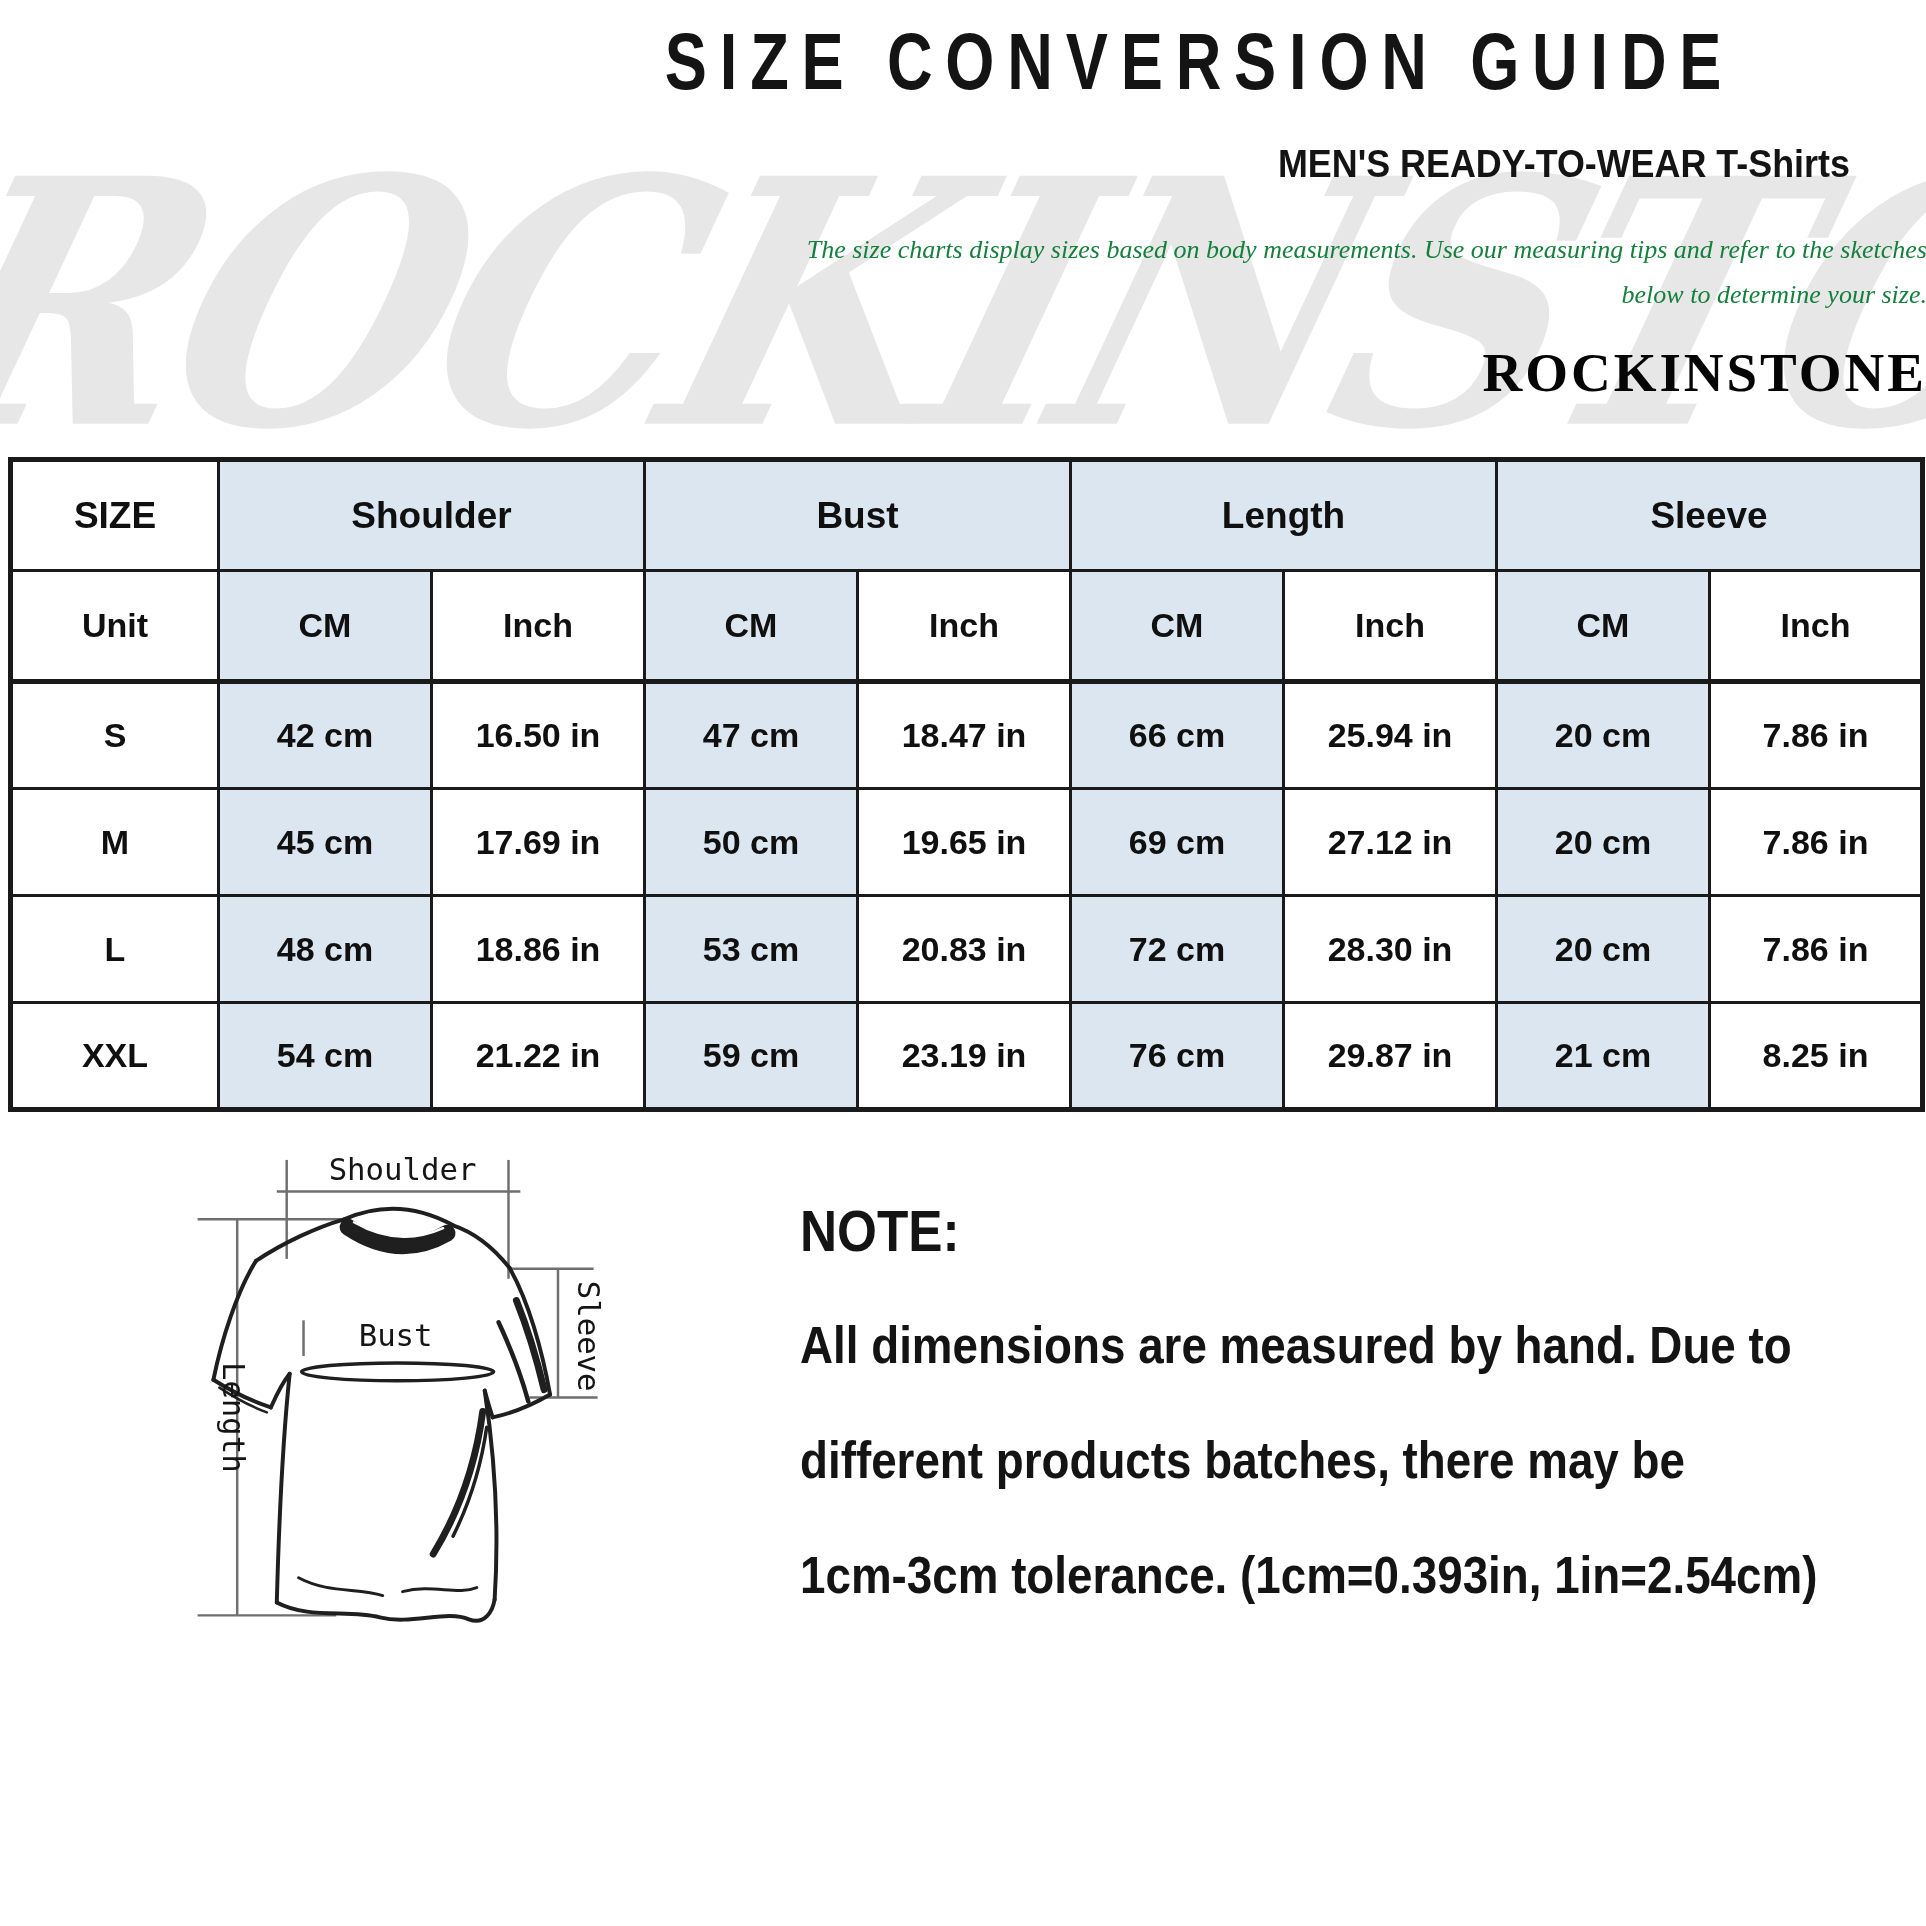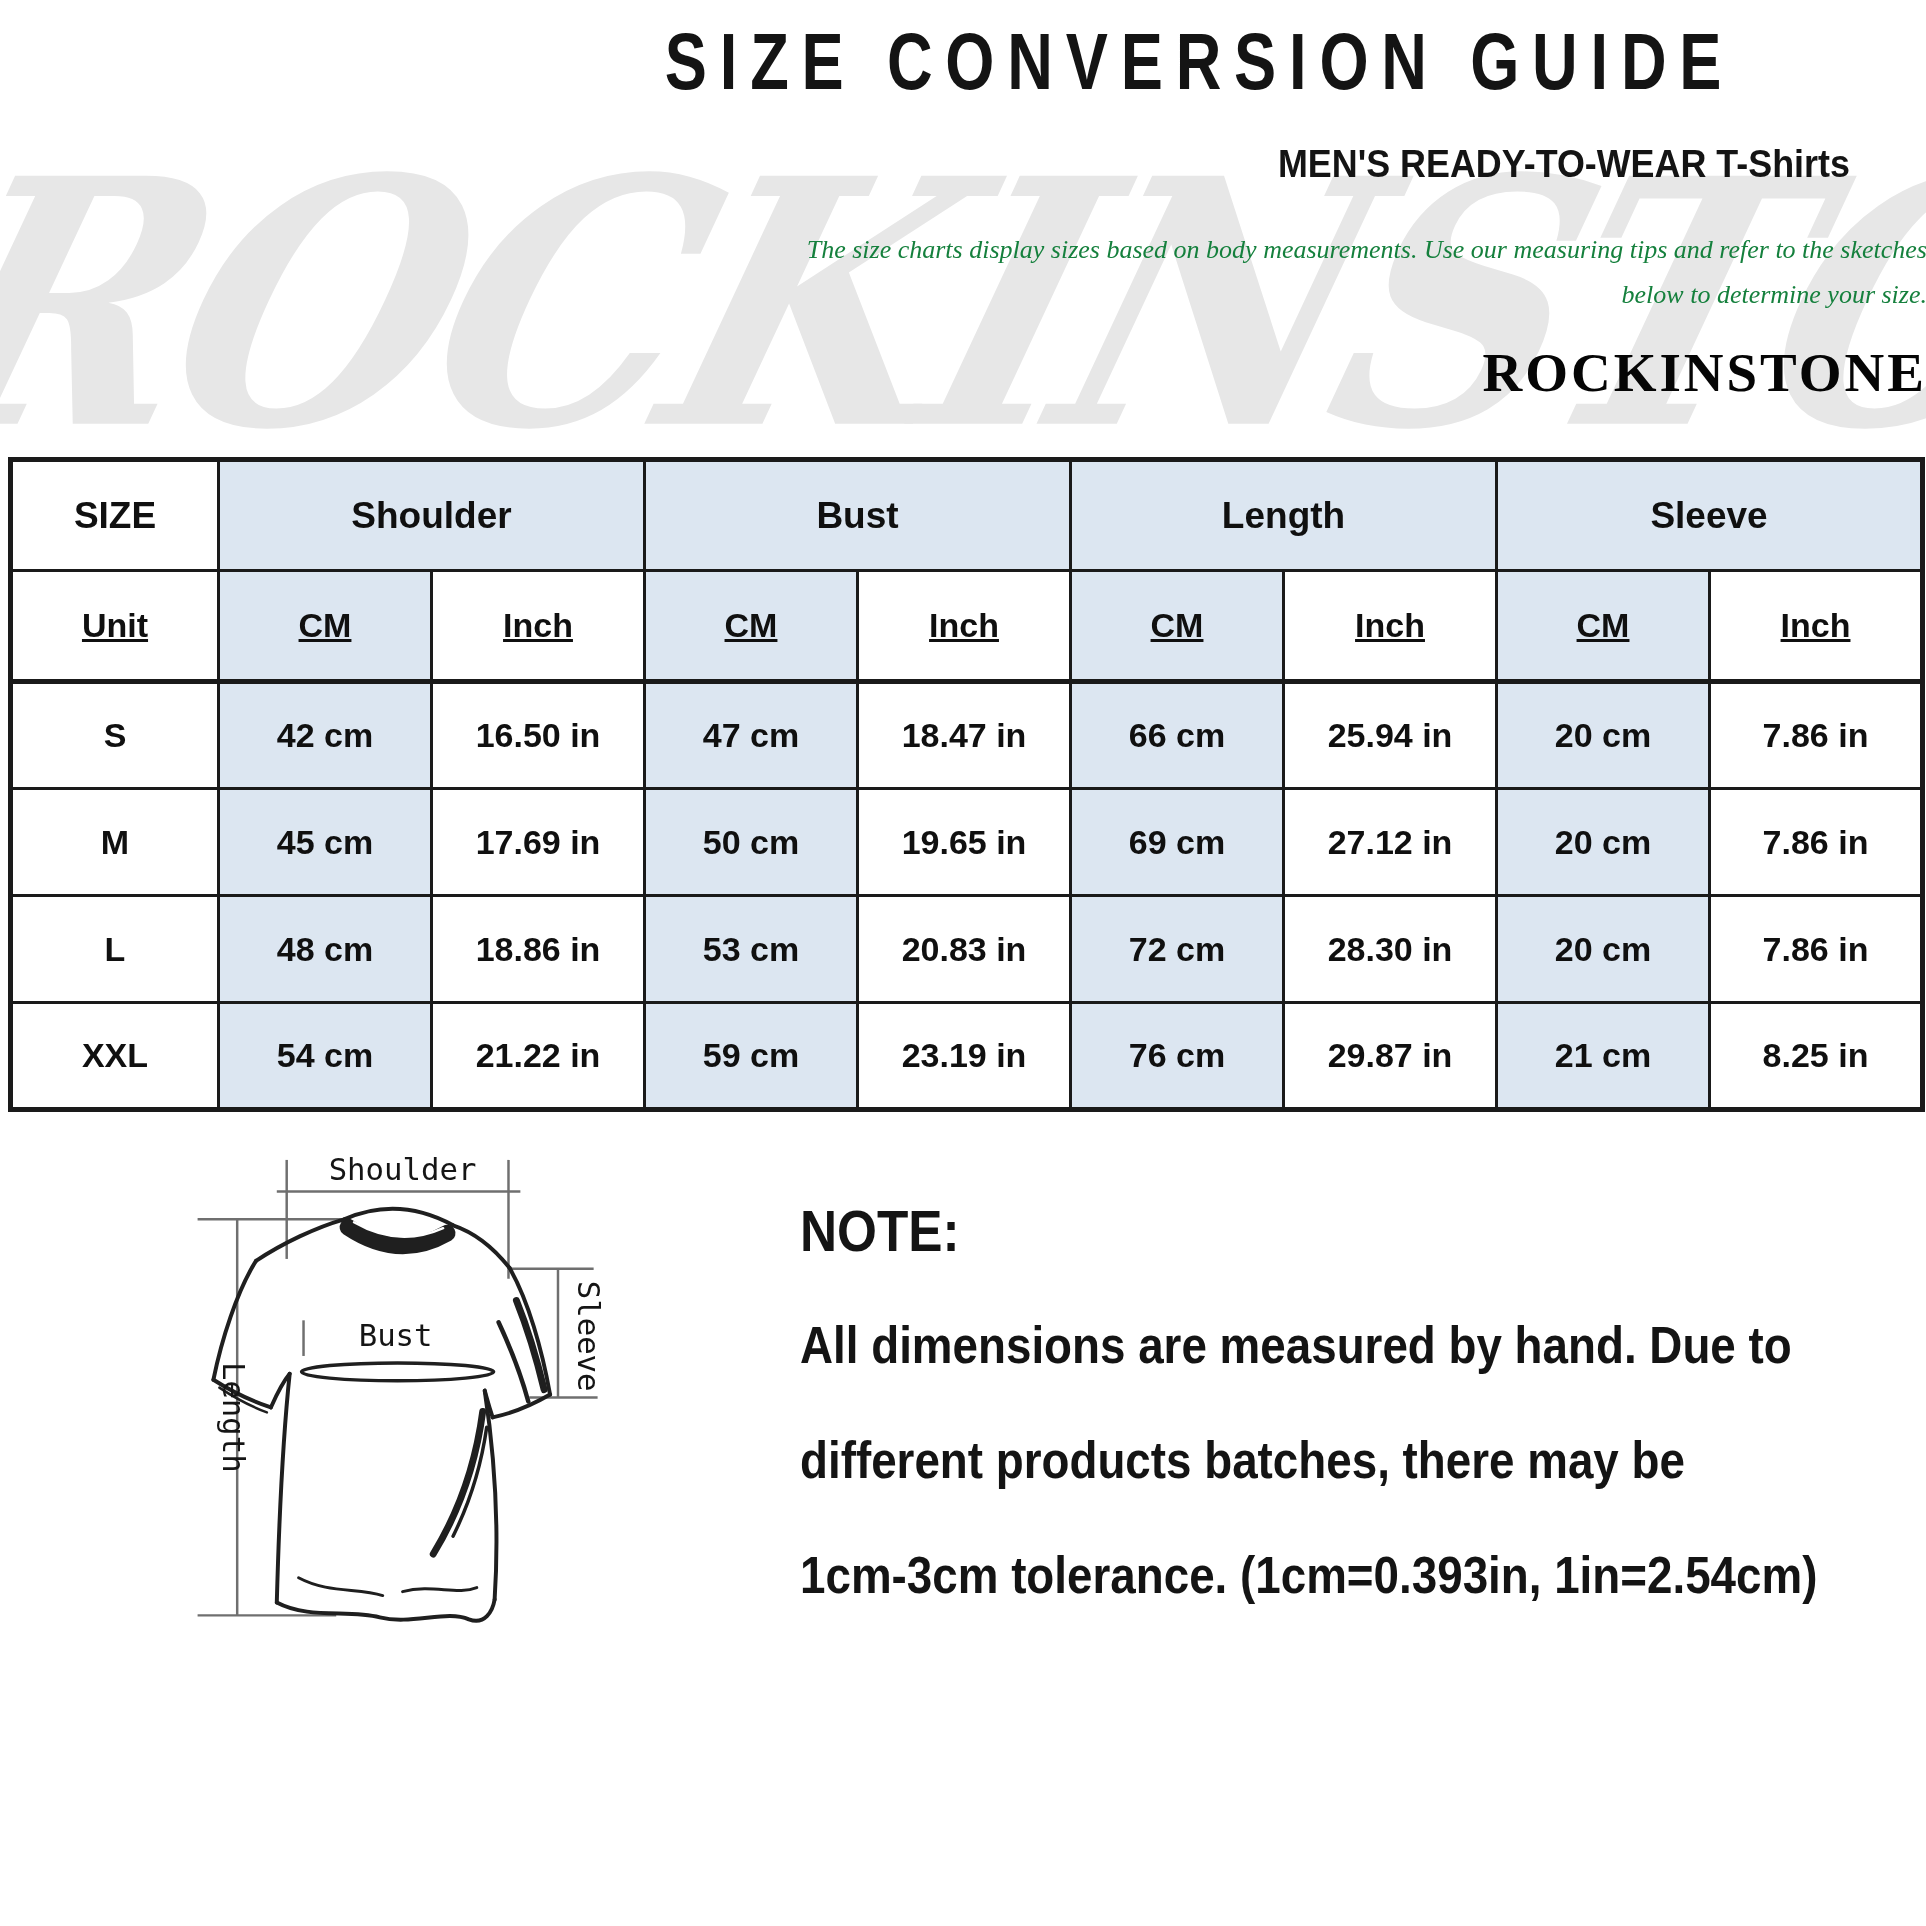--- a/index.html
+++ b/index.html
@@ -51,21 +51,21 @@
   }
   .size-table th, .size-table td {
     border:3px solid #1a1a1a;
     text-align:center; vertical-align:middle;
     font-weight:bold; font-size:34px; color:#101010;
     padding:0;
   }
   .size-table tr.group-row  { height:111px; }
   .size-table tr.group-row th { font-size:37px; }
   .size-table tr.unit-row   { height:111px; }
-  .size-table tr.unit-row td { border-bottom-width:5px;text-decoration:underline; }
+  .size-table tr.unit-row td { border-bottom-width:5px; }
   .size-table tr.data-row   { height:107px; }
   .blue { background:#dce6f1; }
   
   .bottom { position:relative; z-index:1; display:flex; margin-top:40px; }
   .diagram { width:614px; height:501px; margin-left:150px; flex:none; }
   .note { flex:1; padding:46px 24px 0 36px; }
   .note-heading {
     font-size:57px; font-weight:bold; white-space:nowrap;
     transform:scaleX(0.90); transform-origin:left top;
     margin-bottom:51px;

